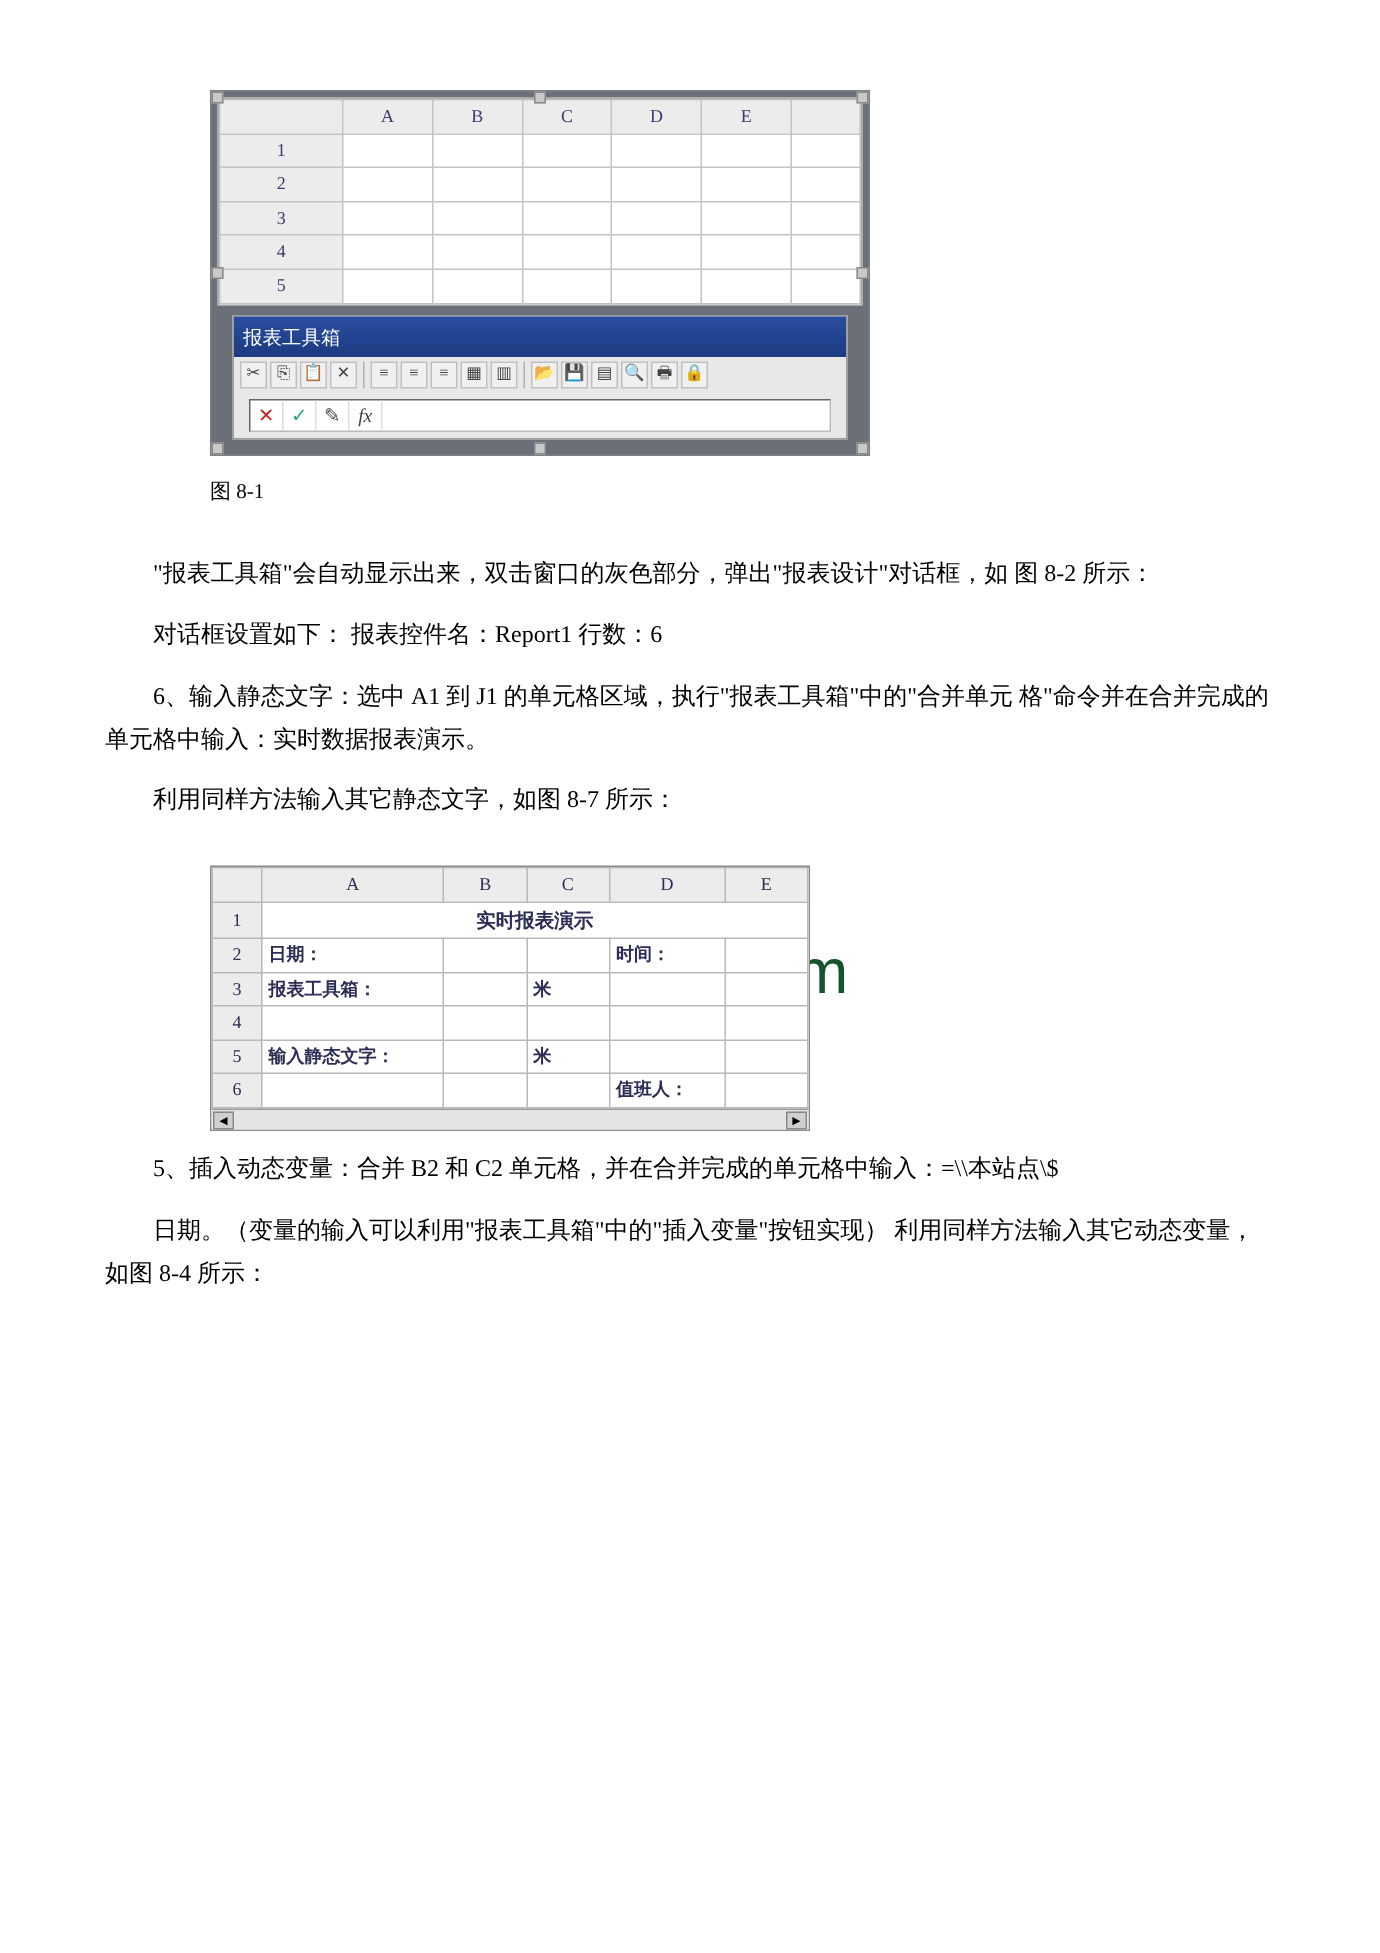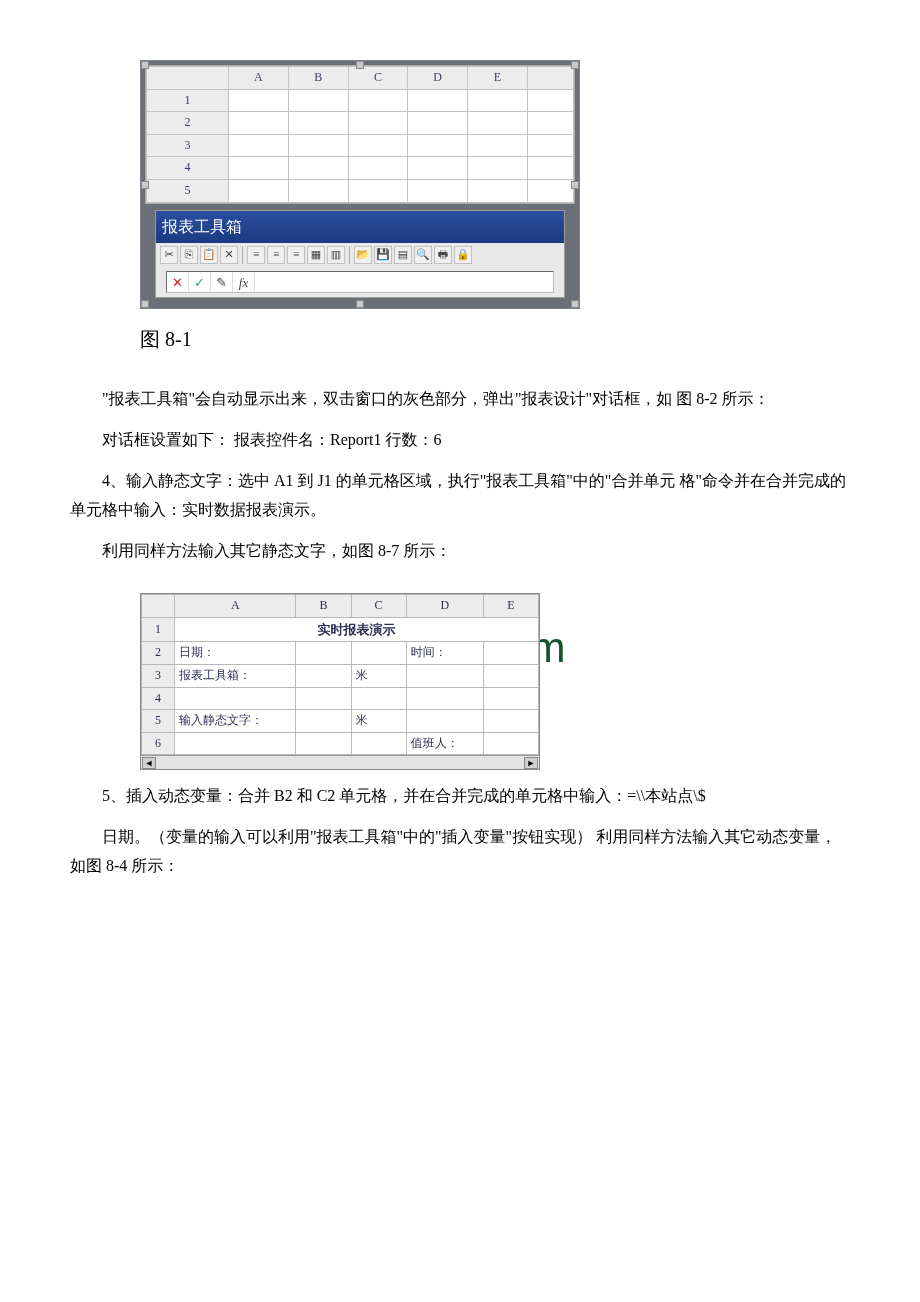--- a/index.html
+++ b/index.html
@@ -10,21 +10,21 @@
     color: #000;
     background: #fff;
     width: 920px;
     padding: 40px 70px 60px 70px;
   }
   .figure-wrap {
     margin: 20px 0 10px 70px;
   }
   .fig-caption {
     margin: 12px 0 28px 70px;
-    font-size: 20px;
+    font-size: 14px;
   }
   .para {
     margin: 12px 0;
     text-indent: 2em;
     font-size: 16px;
   }
   .watermark {
     position: absolute;
     left: 250px;
     top: 610px;
@@ -82,21 +82,21 @@
   }
   .ss1-grid td { background: #fff; }
   .ss1-toolbox {
     margin: 6px 10px;
     background: #e8e8e8;
     border: 1px solid #9c9c9c;
   }
   .ss1-toolbox-title {
     background: linear-gradient(#2a4ea0, #1b3a80);
     color: #fff;
-    font-size: 16px;
+    font-size: 13px;
     padding: 2px 6px;
     font-family: SimSun, serif;
   }
   .ss1-toolbox-row {
     padding: 3px 4px;
     display: flex;
     gap: 2px;
     align-items: center;
     flex-wrap: wrap;
   }
@@ -136,20 +136,21 @@
     position: relative;
   }
   .ss3 table { border-collapse: collapse; width: 100%; }
   .ss3 th, .ss3 td {
     border: 1px solid #b8b8b8;
     font-size: 12px;
     font-family: SimSun, serif;
     height: 18px;
     color: #2d2d55;
     padding: 0 4px;
+    font-weight: bold;
   }
   .ss3 th { background: #ececec; font-weight: normal; text-align: center; }
   .ss3 th.rowhdr { width: 30px; }
   .ss3 td { background: #fff; text-align: left; }
   .ss3 td.title-cell { text-align: center; font-weight: bold; font-size: 13px; }
   .ss3-scroll {
     height: 14px;
     background: #e4e4e4;
     border-top: 1px solid #999;
     position: relative;
@@ -277,21 +278,21 @@
       </div>
     </div>
   </div>
 
   <p class="fig-caption">图 8-1</p>
 
   <p class="para">"报表工具箱"会自动显示出来，双击窗口的灰色部分，弹出"报表设计"对话框，如 图 8-2 所示：</p>
 
 
   <p class="para">对话框设置如下： 报表控件名：Report1 行数：6</p>
-  <p class="para">4、输入静态文字：选中 A1 到 J1 的单元格区域，执行"报表工具箱"中的"合并单元 格"命令并在合并完成的单元格中输入：实时数据报表演示。</p>
+  <p class="para">6、输入静态文字：选中 A1 到 J1 的单元格区域，执行"报表工具箱"中的"合并单元 格"命令并在合并完成的单元格中输入：实时数据报表演示。</p>
   <p class="para">利用同样方法输入其它静态文字，如图 8-7 所示：</p>
 
   <div class="figure-wrap" style="margin-top:28px">
     <div class="ss3">
       <table>
         <tbody>
             <tr>
           <th class="rowhdr"></th>
           <th style="width:110px">A</th>
           <th style="width:50px">B</th>

